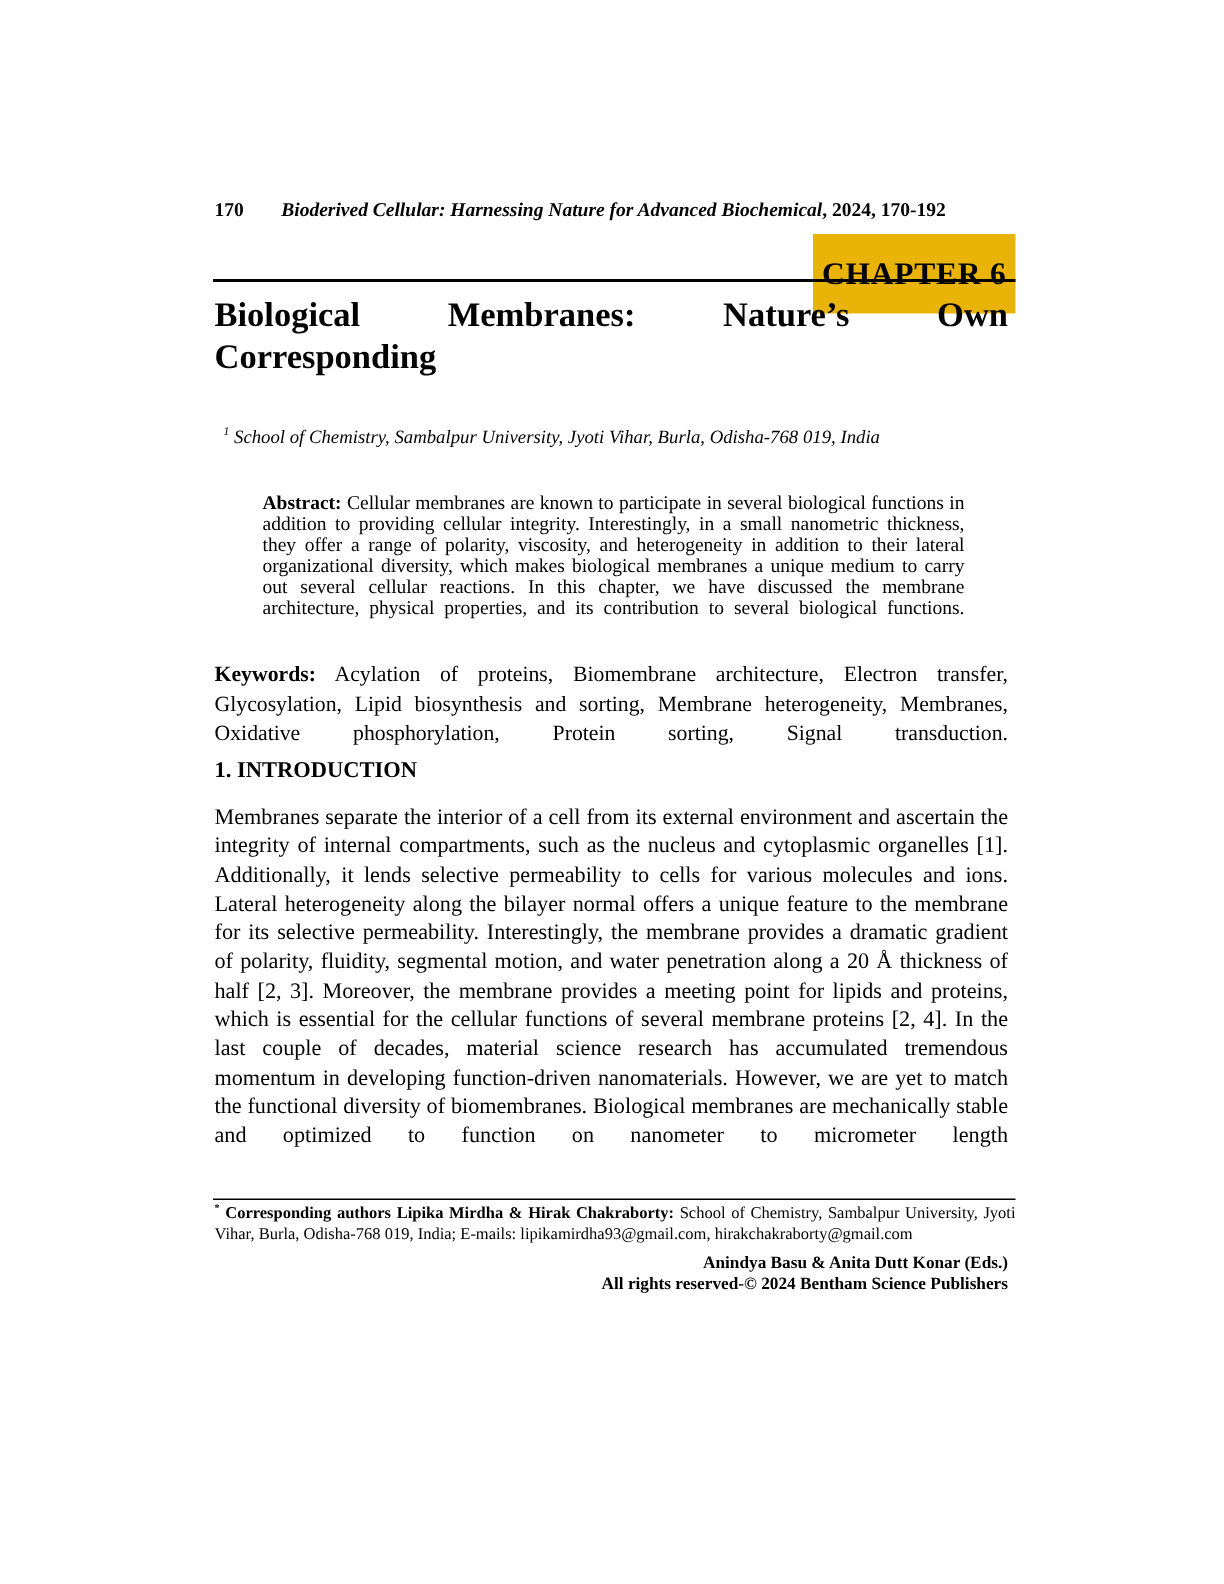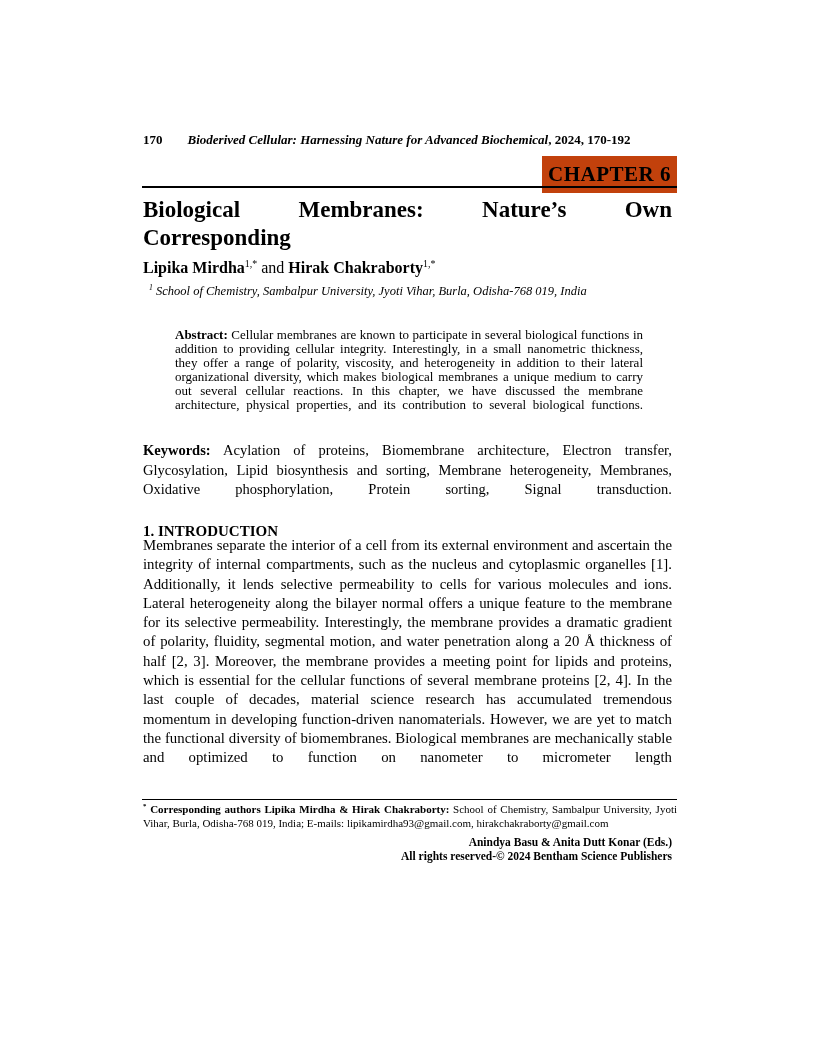--- a/index.html
+++ b/index.html
@@ -21,23 +21,23 @@
     font-size: 13px; font-weight: bold; line-height: 16px;
     text-align: center; white-space: nowrap;
   }
   .page-number { position: absolute; left: 2px; top: 0; font-weight: bold; font-style: normal; }
   .book-title { font-style: italic; }
   .book-title-suffix { font-style: normal; }
 
   
   .chapter-banner {
     top: 156px; right: 139px;
-    background: #c2410c;
+    background: #eab308;
     font-size: 21px; font-weight: bold; line-height: 29px;
-    padding: 4px 6px;
+    padding: 12px 6px;
     letter-spacing: 0.5px;
   }
   .header-rule { left: 142px; top: 186px; width: 535px; height: 2px; background: #000; }
 
   
   .chapter-title {
     left: 143px; top: 196px; width: 529px;
     font-size: 23px; font-weight: bold; line-height: 28px;
   }
   .title-line1 { text-align: justify; text-align-last: justify; }
@@ -64,21 +64,21 @@
   
   .keywords-block {
     left: 143px; top: 441px; width: 529px;
     font-size: 14.5px; line-height: 19.5px;
     text-align: justify; text-align-last: justify;
   }
   .keywords-label { font-weight: bold; }
 
   
   .section-heading {
-    left: 143px; top: 522px; width: 529px;
+    left: 143px; top: 505px; width: 529px;
     font-size: 15px; font-weight: bold; line-height: 18px;
   }
   .intro-paragraph {
     left: 143px; top: 536px; width: 529px;
     font-size: 14.8px; line-height: 19.3px;
     text-align: justify; text-align-last: justify;
   }
 
   
   .footnote-rule { left: 142px; top: 799px; width: 535px; height: 1px; background: #000; }
@@ -109,23 +109,20 @@
 
   <div class="abs chapter-banner">CHAPTER 6</div>
 
   <div class="abs header-rule"></div>
 
   <div class="abs chapter-title">
     <div class="title-line1">Biological Membranes: Nature’s Own</div>
     <div class="title-line2">Corresponding</div>
   </div>
 
-  <div class="abs authors-line">
-    <b>Lipika Mirdha</b><sup>1,*</sup><span> and </span><b>Hirak Chakraborty</b><sup>1,*</sup>
-  </div>
 
   <div class="abs affiliation">
     <sup>1</sup><span> School of Chemistry, Sambalpur University, Jyoti Vihar, Burla, Odisha-768 019, India</span>
   </div>
 
   <div class="abs abstract-block">
     <span class="abstract-label">Abstract:</span><span> Cellular membranes are known to participate in several biological functions in addition to providing cellular integrity. Interestingly, in a small nanometric thickness, they offer a range of polarity, viscosity, and heterogeneity in addition to their lateral organizational diversity, which makes biological membranes a unique medium to carry out several cellular reactions. In this chapter, we have discussed the membrane architecture, physical properties, and its contribution to several biological functions.</span>
   </div>
 
   <div class="abs keywords-block">

